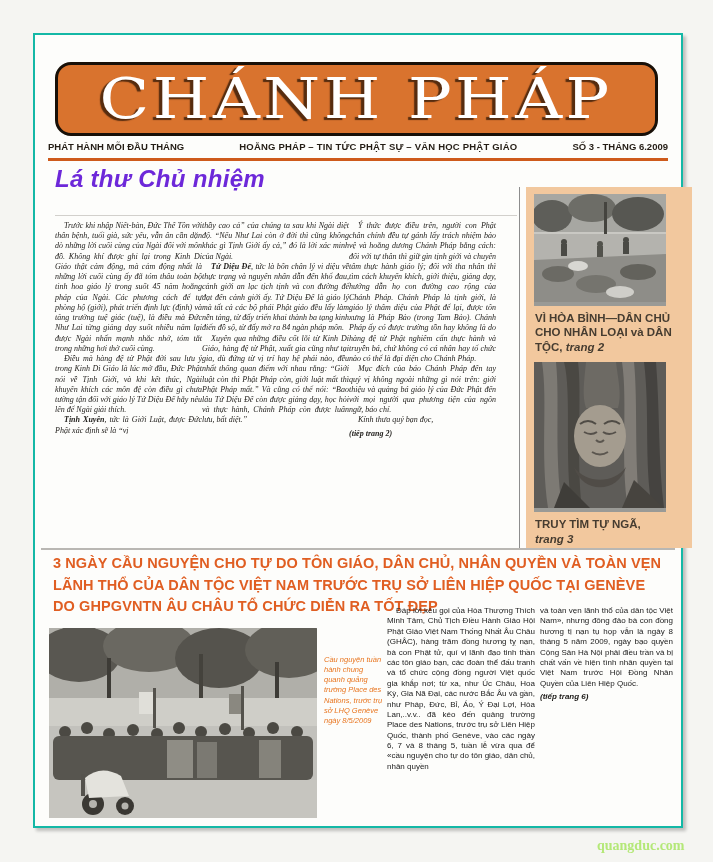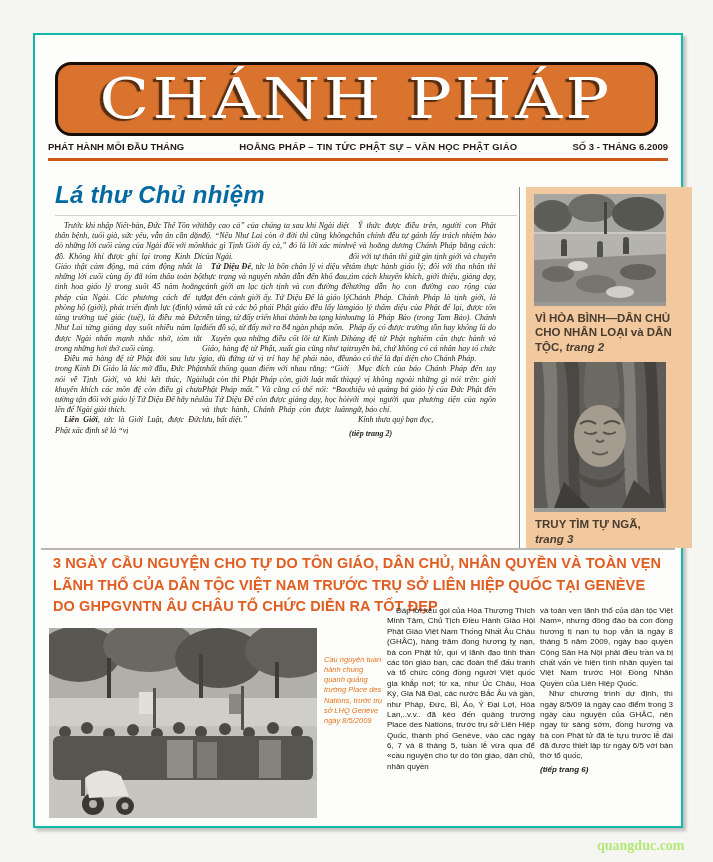--- a/index.html
+++ b/index.html
@@ -14,22 +14,22 @@
             display:flex;align-items:center;justify-content:center;overflow:hidden;}
   .masthead-title{font-family:"DejaVu Serif",serif;font-size:56px;color:#fff;letter-spacing:3px;
             white-space:nowrap;transform:scaleX(1.16);transform-origin:center;
             text-shadow:-3px 2px 1px rgba(42,20,6,0.75);line-height:1;}
   .inforow{position:absolute;left:13px;top:106px;width:620px;display:flex;justify-content:space-between;
            align-items:flex-end;font-size:9.5px;font-weight:bold;color:#241d15;}
   .inforow .center{letter-spacing:0.2px;}
   .orange-rule{position:absolute;left:13px;top:123px;width:620px;height:3px;background:#ce5a1b;}
 
   
-  .letter-heading{position:absolute;left:20px;top:146px;font-size:24px;font-weight:bold;font-style:italic;
-            color:#0369a1;letter-spacing:0.3px;}
+  .letter-heading{position:absolute;left:20px;top:130px;font-size:24px;font-weight:bold;font-style:italic;
+            color:#6d28d9;letter-spacing:0.3px;}
   .letter-underline{position:absolute;left:20px;top:180px;width:462px;height:1px;background:#d2d0cc;}
   .letter-cols{position:absolute;left:20px;top:186px;width:462px;height:330px;display:flex;}
   .lcol{width:147px;font-family:"Liberation Serif",serif;font-style:italic;font-size:8px;
         line-height:1.28;text-align:justify;color:#1d1b18;}
   .lcol p{margin:0;text-indent:9px;}
   .lcol p.noindent{text-indent:0;}
   .continued{font-weight:bold;font-style:italic;font-family:"Liberation Serif",serif;font-size:8px;
         text-align:left;margin-top:3px;color:#1d1b18;}
 
   
@@ -76,21 +76,21 @@
       <span>SỐ 3 - THÁNG 6.2009</span>
     </div>
     <div class="orange-rule"></div>
 
     <div class="letter-heading">Lá thư Chủ nhiệm</div>
     <div class="letter-underline"></div>
     <div class="letter-cols">
       <div class="lcol">
           <p>Trước khi nhập Niết-bàn, Đức Thế Tôn với thân bệnh, tuổi già, sức yếu, vẫn ân cần dặn dò những lời cuối cùng của Ngài đối với môn đồ. Không khí được ghi lại trong Kinh Di Giáo thật cảm động, mà cảm động nhất là những lời cuối cùng ấy đã tóm thâu toàn bộ tinh hoa giáo lý trong suốt 45 năm hoằng pháp của Ngài. Các phương cách để tự phòng hộ (giới), phát triển định lực (định) và tăng trưởng tuệ giác (tuệ), là điều mà Đức Như Lai từng giảng dạy suốt nhiều năm lại được Ngài nhấn mạnh nhắc nhở, tóm tắt trong những hơi thở cuối cùng.</p>
           <p>Điều mà hàng đệ tử Phật đời sau lưu ý trong Kinh Di Giáo là lúc mở đầu, Đức Phật nói về Tịnh Giới, và khi kết thúc, Ngài khuyến khích các môn đệ còn điều gì chưa tường tận đối với giáo lý Tứ Diệu Đế hãy nêu lên để Ngài giải thích.</p>
-          <p><b>Liên Giới</b>, tức là Giới Luật, được Đức Phật xác định sẽ là “vị</p>
+          <p><b>Tịnh Xuyên</b>, tức là Giới Luật, được Đức Phật xác định sẽ là “vị</p>
         </div>
       <div class="lcol">
           <p class="noindent">thầy cao cả” của chúng ta sau khi Ngài diệt độ. “Nếu Như Lai còn ở đời thì cũng không khác gì Tịnh Giới ấy cả,” đó là lời xác minh của Ngài.</p>
           <p><b>Tứ Diệu Đế</b>, tức là bốn chân lý vi diệu về thực trạng và nguyên nhân dẫn đến khổ đau, cảnh giới an lạc tịch tịnh và con đường để đạt đến cảnh giới ấy. Tứ Diệu Đế là giáo lý mà tất cả các bộ phái Phật giáo đều lấy làm nền tảng, từ đấy triển khai thành ba tạng kinh điển đồ sộ, từ đấy mở ra 84 ngàn pháp môn.</p>
           <p>Xuyên qua những điều cốt lõi từ Kinh Di Giáo, hàng đệ tử Phật, xuất gia cũng như tại gia, dù đứng từ vị trí hay hệ phái nào, đều nhất thống quan điểm với nhau rằng: “Giới luật còn thì Phật Pháp còn, giới luật mất thì Phật Pháp mất.” Và cũng có thể nói: “Bao lâu Tứ Diệu Đế còn được giảng dạy, học hỏi và thực hành, Chánh Pháp còn được luân lưu, bất diệt.”</p>
         </div>
       <div class="lcol">
         <div>
             <p>Ý thức được điều trên, người con Phật chân chính đều tự gánh lấy trách nhiệm bảo vệ và hoằng dương Chánh Pháp bằng cách: đối với tự thân thì giữ gìn tịnh giới và chuyên tâm thực hành giáo lý; đối với tha nhân thì tìm cách khuyến khích, giới thiệu, giảng dạy, hướng dẫn họ con đường cao rộng của Chánh Pháp. Chánh Pháp là tịnh giới, là giáo lý thâm diệu của Phật để lại, được tôn xưng là Pháp Bảo (trong Tam Bảo). Chánh Pháp ấy có được trường tồn hay không là do hàng đệ tử Phật nghiêm cẩn thực hành và truyền bá, chứ không có cá nhân hay tổ chức nào có thể là đại diện cho Chánh Pháp.</p>
             <p>Mục đích của báo Chánh Pháp đến tay quý vị không ngoài những gì nói trên: giới thiệu và quảng bá giáo lý của Đức Phật đến với mọi người qua phương tiện của ngôn ngữ, báo chí.</p>
@@ -206,21 +206,20 @@
       </svg>
     </div>
     <div class="news-caption">Cầu nguyện tuần hành chung quanh quảng trường Place des Nations, trước trụ sở LHQ Genève ngày 8/5/2009</div>
 
     <div class="ncol ncol1">
         <p>Đáp lời kêu gọi của Hòa Thượng Thích Minh Tâm, Chủ Tịch Điều Hành Giáo Hội Phật Giáo Việt Nam Thống Nhất Âu Châu (GHÂC), hàng trăm đồng hương tỵ nạn, bà con Phật tử, quí vị lãnh đạo tinh thần các tôn giáo bạn, các đoàn thể đấu tranh và tổ chức cộng đồng người Việt quốc gia khắp nơi; từ xa, như Úc Châu, Hoa Kỳ, Gia Nã Đại, các nước Bắc Âu và gần, như Pháp, Đức, Bỉ, Áo, Ý Đại Lợi, Hòa Lan,..v.v.. đã kéo đến quảng trường Place des Nations, trước trụ sở Liên Hiệp Quốc, thành phố Genève, vào các ngày 6, 7 và 8 tháng 5, tuần lễ vừa qua để «cầu nguyện cho tự do tôn giáo, dân chủ, nhân quyền</p>
       </div>
     <div class="ncol ncol2">
       <div>
           <p class="noindent">và toàn vẹn lãnh thổ của dân tộc Việt Nam», nhưng đông đảo bà con đồng hương tị nạn tụ họp vẫn là ngày 8 tháng 5 năm 2009, ngày bạo quyền Cộng Sản Hà Nội phải điều trần và bị chất vấn về hiện tình nhân quyền tại Việt Nam trước Hội Đồng Nhân Quyền của Liên Hiệp Quốc.</p>
-          <p>Như chương trình dự định, thì ngày 8/5/09 là ngày cao điểm trong 3 ngày cầu nguyện của GHÂC, nên ngay từ sáng sớm, đồng hương và bà con Phật tử đã tề tựu trước lễ đài đã được thiết lập từ ngày 6/5 với bàn thờ tổ quốc,</p>
         </div>
       <div class="continued">(tiếp trang 6)</div>
     </div>
 
   </div>
 
   <div class="watermark">quangduc.com</div>
 </div>
 
 </body></html>

